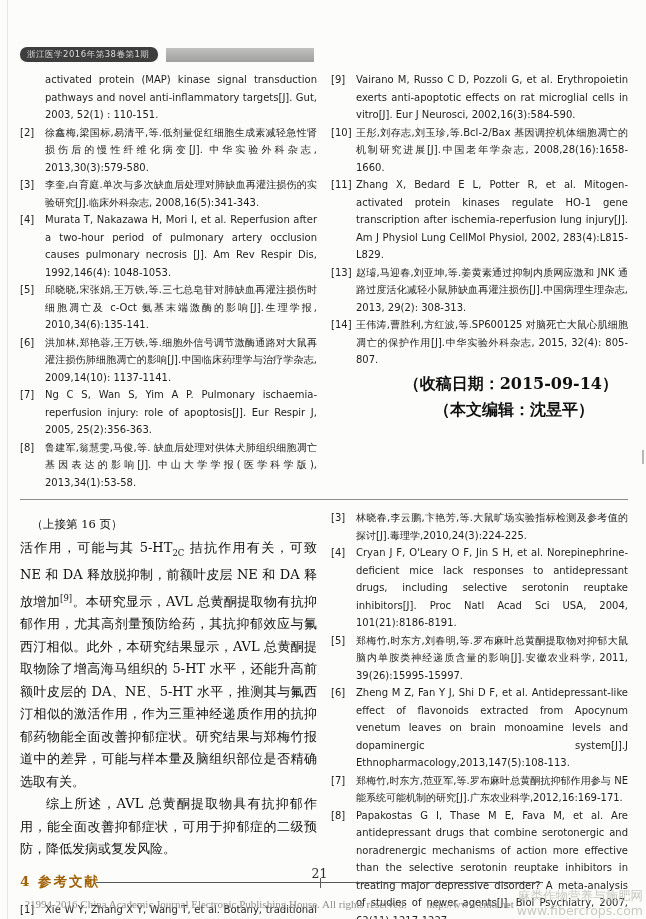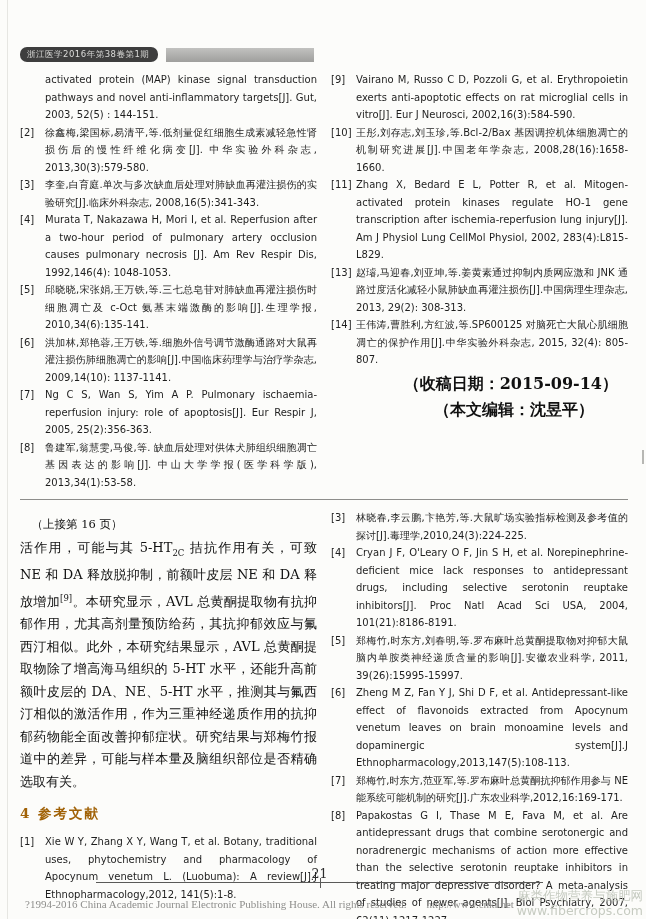--- a/index.html
+++ b/index.html
@@ -104,21 +104,21 @@
     <span class="header-dark">浙江医学2016年第38卷第1期</span>
     <span class="header-light"></span>
   </div>
 
   <div class="columns">
     <div class="col">
       <div class="reflist">
 
           <div class="ref">
             <span class="ref-num"></span>
-            <span class="ref-text">activated protein (MAP) kinase signal transduction pathways and novel anti-inflammatory targets[J]. Gut, 2003, 52(5) : 144-151.</span>
+            <span class="ref-text">activated protein (MAP) kinase signal transduction pathways and novel anti-inflammatory targets[J]. Gut, 2003, 52(1) : 110-151.</span>
           </div>
 
           <div class="ref">
             <span class="ref-num">[2]</span>
             <span class="ref-text">徐鑫梅,梁国标,易清平,等.低剂量促红细胞生成素减轻急性肾损伤后的慢性纤维化病变[J]. 中华实验外科杂志, 2013,30(3):579-580.</span>
           </div>
 
           <div class="ref">
             <span class="ref-num">[3]</span>
             <span class="ref-text">李奎,白育庭.单次与多次缺血后处理对肺缺血再灌注损伤的实验研究[J].临床外科杂志, 2008,16(5):341-343.</span>
@@ -183,20 +183,21 @@
       <div class="editor">（本文编辑：沈昱平）</div>
     </div>
   </div>
 
   <div class="divider"></div>
 
   <div class="columns">
     <div class="col">
       <div class="continued">（上接第 16 页）</div>
       <p class="body-para"><span>活作用，可能与其 5-HT</span><sub>2C</sub><span> 拮抗作用有关，可致 NE 和 DA 释放脱抑制，前额叶皮层 NE 和 DA 释放增加</span><sup>[9]</sup><span>。本研究显示，AVL 总黄酮提取物有抗抑郁作用，尤其高剂量预防给药，其抗抑郁效应与氟西汀相似。此外，本研究结果显示，AVL 总黄酮提取物除了增高海马组织的 5-HT 水平，还能升高前额叶皮层的 DA、NE、5-HT 水平，推测其与氟西汀相似的激活作用，作为三重神经递质作用的抗抑郁药物能全面改善抑郁症状。研究结果与郑梅竹报道中的差异，可能与样本量及脑组织部位是否精确选取有关。</span></p>
+      <p class="body-para indent">综上所述，AVL 总黄酮提取物具有抗抑郁作用，能全面改善抑郁症状，可用于抑郁症的二级预防，降低发病或复发风险。</p>
       <div class="refs-heading">4 参考文献</div>
       <div class="reflist">
 
           <div class="ref">
             <span class="ref-num">[1]</span>
             <span class="ref-text">Xie W Y, Zhang X Y, Wang T, et al. Botany, traditional uses, phytochemistry and pharmacology of Apocynum venetum L. (Luobuma): A review[J].J Ethnopharmacology,2012, 141(5):1-8.</span>
           </div>
 
         </div>
     </div>

